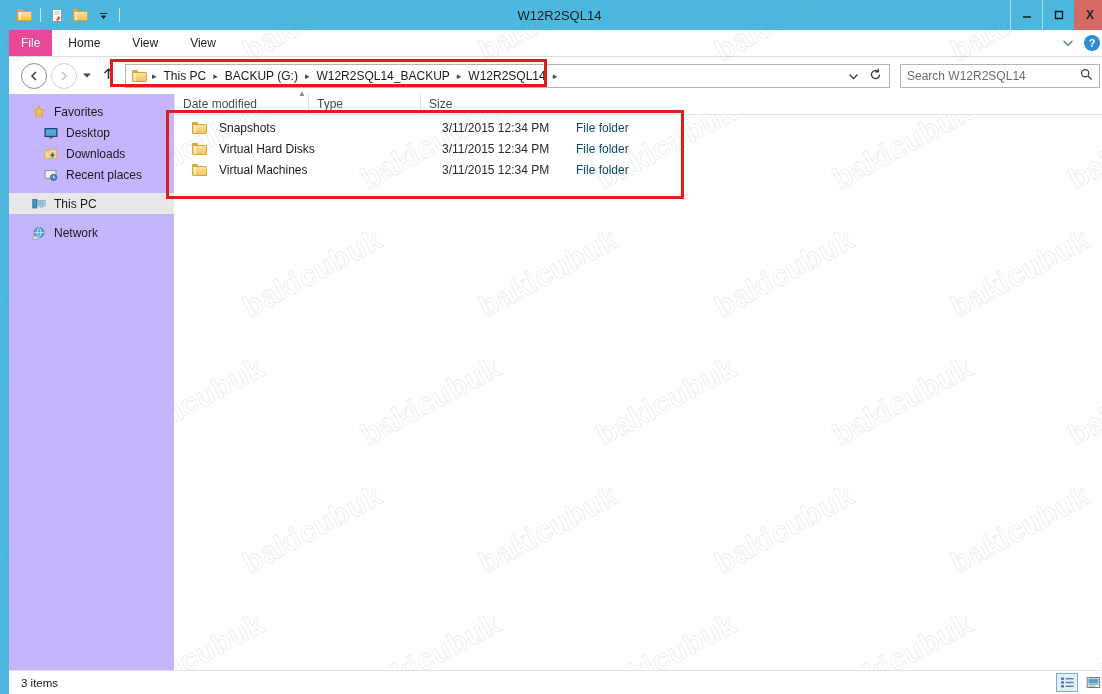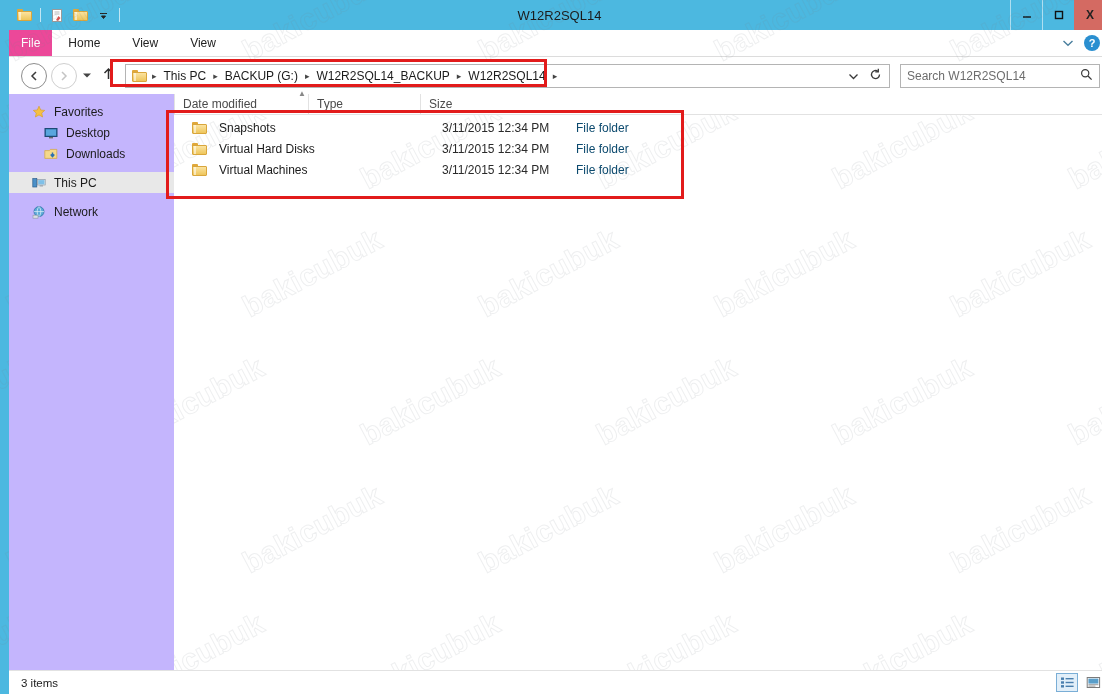--- a/index.html
+++ b/index.html
@@ -351,20 +351,31 @@
         <span>Desktop</span>
       </div>
       <div class="navitem child">
         <span class="nico">
           <svg width="14" height="14" viewBox="0 0 14 14">
             <path d="M0.8 3.6 L5.4 3.6 L6.4 2.4 L12.8 2.4 L12.8 11.4 L0.8 11.4 Z" fill="#f4d88c" stroke="#d2a63c" stroke-width="0.7"></path>
             <path d="M8.5 5.5 L8.5 9.2 M6.7 7.6 L8.5 9.6 L10.3 7.6" fill="none" stroke="#2a6fb0" stroke-width="1.5"></path>
           </svg>
         </span>
         <span>Downloads</span>
+      </div>
+      <div class="navitem child">
+        <span class="nico">
+          <svg width="14" height="14" viewBox="0 0 14 14">
+            <rect x="1" y="2.5" width="11" height="8" fill="#cfd8e0" stroke="#8d9aa6"></rect>
+            <rect x="2" y="3.4" width="9" height="6" fill="#eef3f7"></rect>
+            <circle cx="9.6" cy="9.4" r="3.2" fill="#4a86c0" stroke="#2e5f8e" stroke-width="0.7"></circle>
+            <path d="M9.6 7.6 L9.6 9.4 L11 10.2" fill="none" stroke="#fff" stroke-width="0.9"></path>
+          </svg>
+        </span>
+        <span>Recent places</span>
       </div>
 
       <div class="navitem group selected">
         <span class="nico">
           <svg width="14" height="14" viewBox="0 0 14 14">
             <rect x="0.8" y="2.6" width="4" height="8.4" fill="#4a90c8" stroke="#2d5f8c" stroke-width="0.7"></rect>
             <rect x="5.4" y="3.4" width="7.8" height="5.6" fill="#dbe5ed" stroke="#8d9aa6" stroke-width="0.7"></rect>
             <rect x="6.2" y="4.1" width="6.2" height="4.2" fill="#7fc0e8"></rect>
             <rect x="7.6" y="9.4" width="3.4" height="1" fill="#8d9aa6"></rect>
           </svg>

